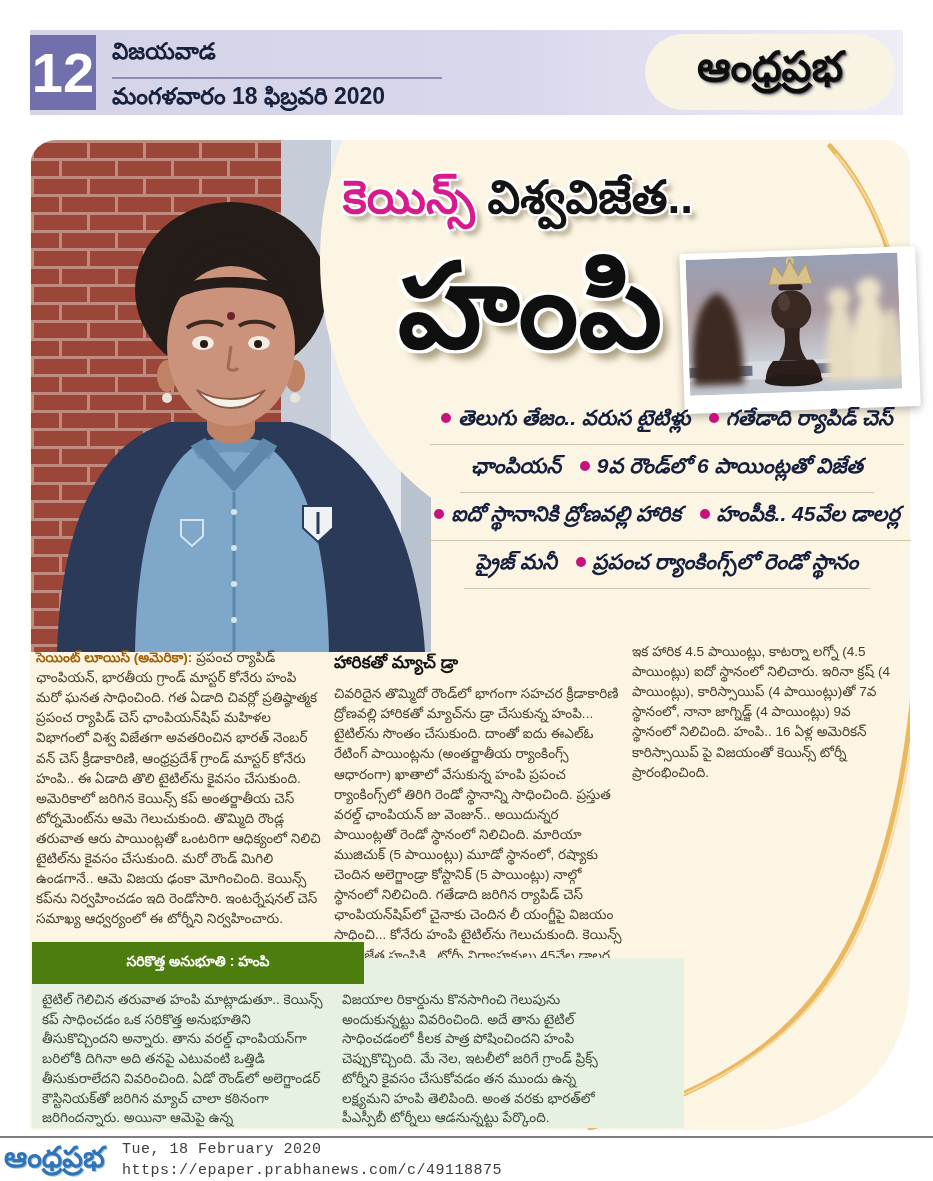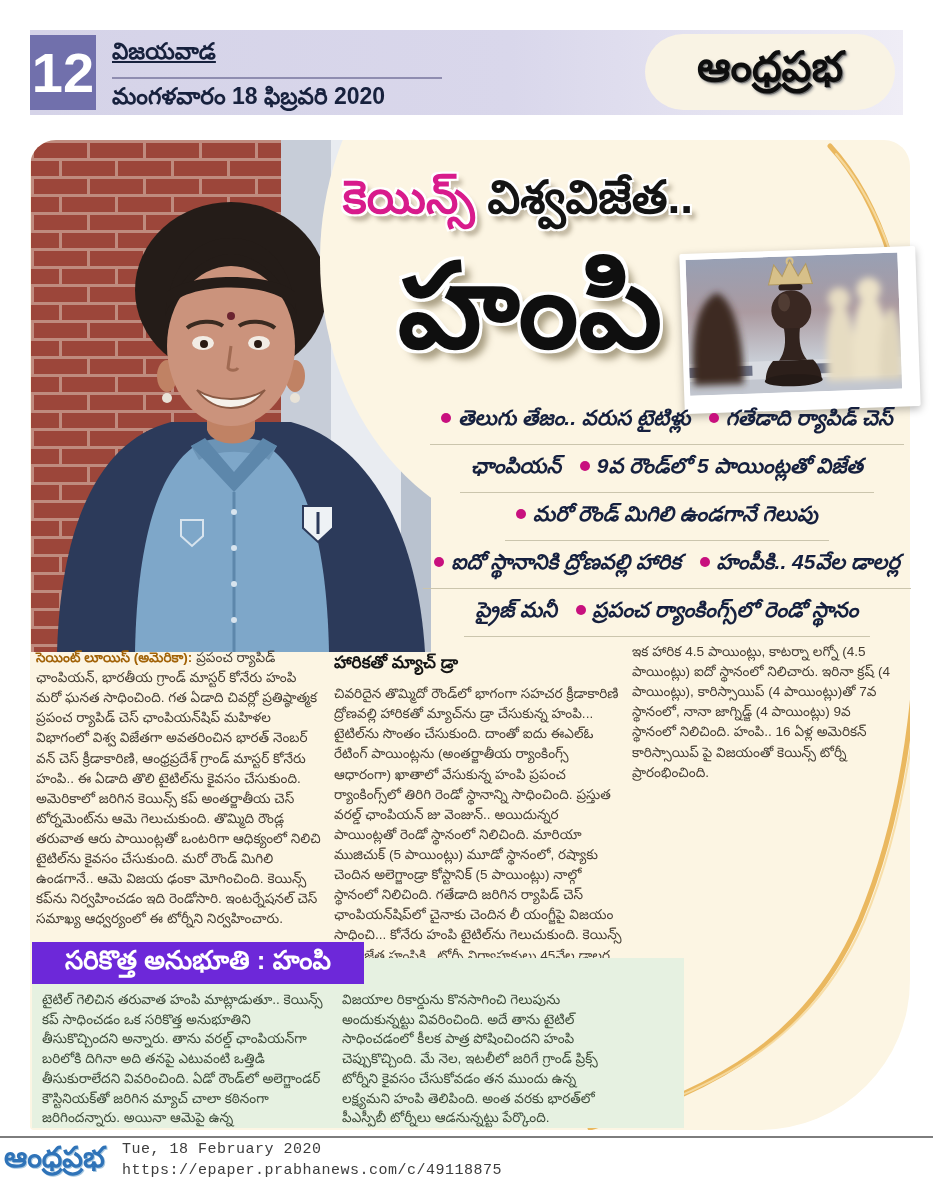--- a/index.html
+++ b/index.html
@@ -4,21 +4,21 @@
 <style>
   html,body{margin:0;padding:0;background:#fff;}
   #page{position:relative;width:933px;height:1181px;background:#ffffff;overflow:hidden;
         font-family:"Liberation Sans",sans-serif;}
 
   
   .header-strip{position:absolute;left:30px;top:30px;width:873px;height:85px;
     background:linear-gradient(90deg,#d5d3e8 0%,#d9d7eb 55%,#efedf6 100%);}
   .pagenum{position:absolute;left:0;top:5px;width:66px;height:75px;background:#7170ac;
     color:#fff;font-size:56px;font-weight:800;display:flex;align-items:center;justify-content:center;}
-  .city{position:absolute;left:82px;top:8px;font-size:23px;font-weight:bold;color:#17213d;text-decoration:underline;}
+  .city{position:absolute;left:82px;top:8px;font-size:23px;font-weight:bold;color:#17213d;}
   .header-rule{position:absolute;left:82px;top:47px;width:330px;height:2px;background:#8f8db0;}
   .hdate{position:absolute;left:82px;top:53px;font-size:23px;font-weight:bold;color:#17213d;}
   .masthead{position:absolute;right:8px;top:4px;width:250px;height:76px;background:#f9f3e4;
     border-radius:40px;display:flex;align-items:center;justify-content:center;
     font-size:42px;font-weight:800;color:#0e0e0e;text-shadow:1px 1px 0 #6f6f6f,2px 2px 3px #9a9a9a;}
 
   
   .card{position:absolute;left:30px;top:140px;width:880px;height:990px;background:#fcf5e3;
     border-radius:26px 26px 150px 4px;}
   .curve-svg{position:absolute;left:0;top:0;z-index:1;pointer-events:none;}
@@ -53,22 +53,22 @@
   
   .cols{position:absolute;left:6px;top:508px;width:872px;display:flex;gap:10px;z-index:3;}
   .col{width:288px;font-size:13.6px;line-height:1.48;color:#443d33;text-align:left;}
   .col p{margin:0;}
   .dateline{font-weight:bold;color:#a16207;}
   .subhead{font-size:17px;font-weight:bold;color:#141414;margin:2px 0 9px;}
   .col3{width:266px;margin-top:-6px;}
 
   
   .quote-panel{position:absolute;left:2px;top:818px;width:652px;height:170px;background:#e6f1e1;z-index:3;}
-  .quote-head{position:absolute;left:2px;top:802px;width:332px;height:42px;background:#6d28d9;
-    color:#fff;font-size:26px;font-weight:bold;display:flex;align-items:center;justify-content:center;z-index:4;}
+  .quote-head{position:absolute;left:2px;top:802px;width:332px;height:42px;background:#4d7c0f;
+    color:#fff;font-size:14px;font-weight:bold;display:flex;align-items:center;justify-content:center;z-index:4;}
   .quote-cols{position:absolute;left:10px;top:32px;display:flex;gap:18px;}
   .qcol{width:282px;font-size:13.6px;line-height:1.45;color:#3d4a38;}
 
   
   .footer-rule{position:absolute;left:0;top:1136px;width:933px;height:2px;background:#7d7d7d;}
   .footer-logo{position:absolute;left:4px;top:1141px;font-size:29px;font-weight:800;color:#2f73b8;
     text-shadow:1px 1px 0 #a8c8e0;}
   .footer-text{position:absolute;left:122px;top:1139px;font-family:Liberation Mono, monospace;
     font-size:15px;color:#3d3d3d;line-height:1.4;letter-spacing:.5px;}
   .footer-url{color:#3d3d3d;text-decoration:none;}
@@ -201,24 +201,21 @@
     </div>
     <div class="big-title">హంపి</div>
 
     <div class="points">
       <div class="pline"><span class="plinein">
         <span class="seg"><span class="dot"></span><span>తెలుగు తేజం.. వరుస టైటిళ్లు</span></span>
         <span class="seg"><span class="dot"></span><span>గతేడాది ర్యాపిడ్ చెస్</span></span>
       </span></div>
       <div class="pline"><span class="plinein">
         <span class="seg"><span>ఛాంపియన్</span></span>
-        <span class="seg"><span class="dot"></span><span>9వ రౌండ్‌లో 5 పాయింట్లతో విజేత</span></span>
-      </span></div>
-      <div class="pline"><span class="plinein">
-        <span class="seg"><span class="dot"></span><span>మరో రౌండ్ మిగిలి ఉండగానే గెలుపు</span></span>
+        <span class="seg"><span class="dot"></span><span>9వ రౌండ్‌లో 6 పాయింట్లతో విజేత</span></span>
       </span></div>
       <div class="pline"><span class="plinein">
         <span class="seg"><span class="dot"></span><span>ఐదో స్థానానికి ద్రోణవల్లి హారిక</span></span>
         <span class="seg"><span class="dot"></span><span>హంపీకి.. 45వేల డాలర్ల</span></span>
       </span></div>
       <div class="pline"><span class="plinein">
         <span class="seg"><span>ప్రైజ్ మనీ</span></span>
         <span class="seg"><span class="dot"></span><span>ప్రపంచ ర్యాంకింగ్స్‌లో రెండో స్థానం</span></span>
       </span></div>
     </div>

